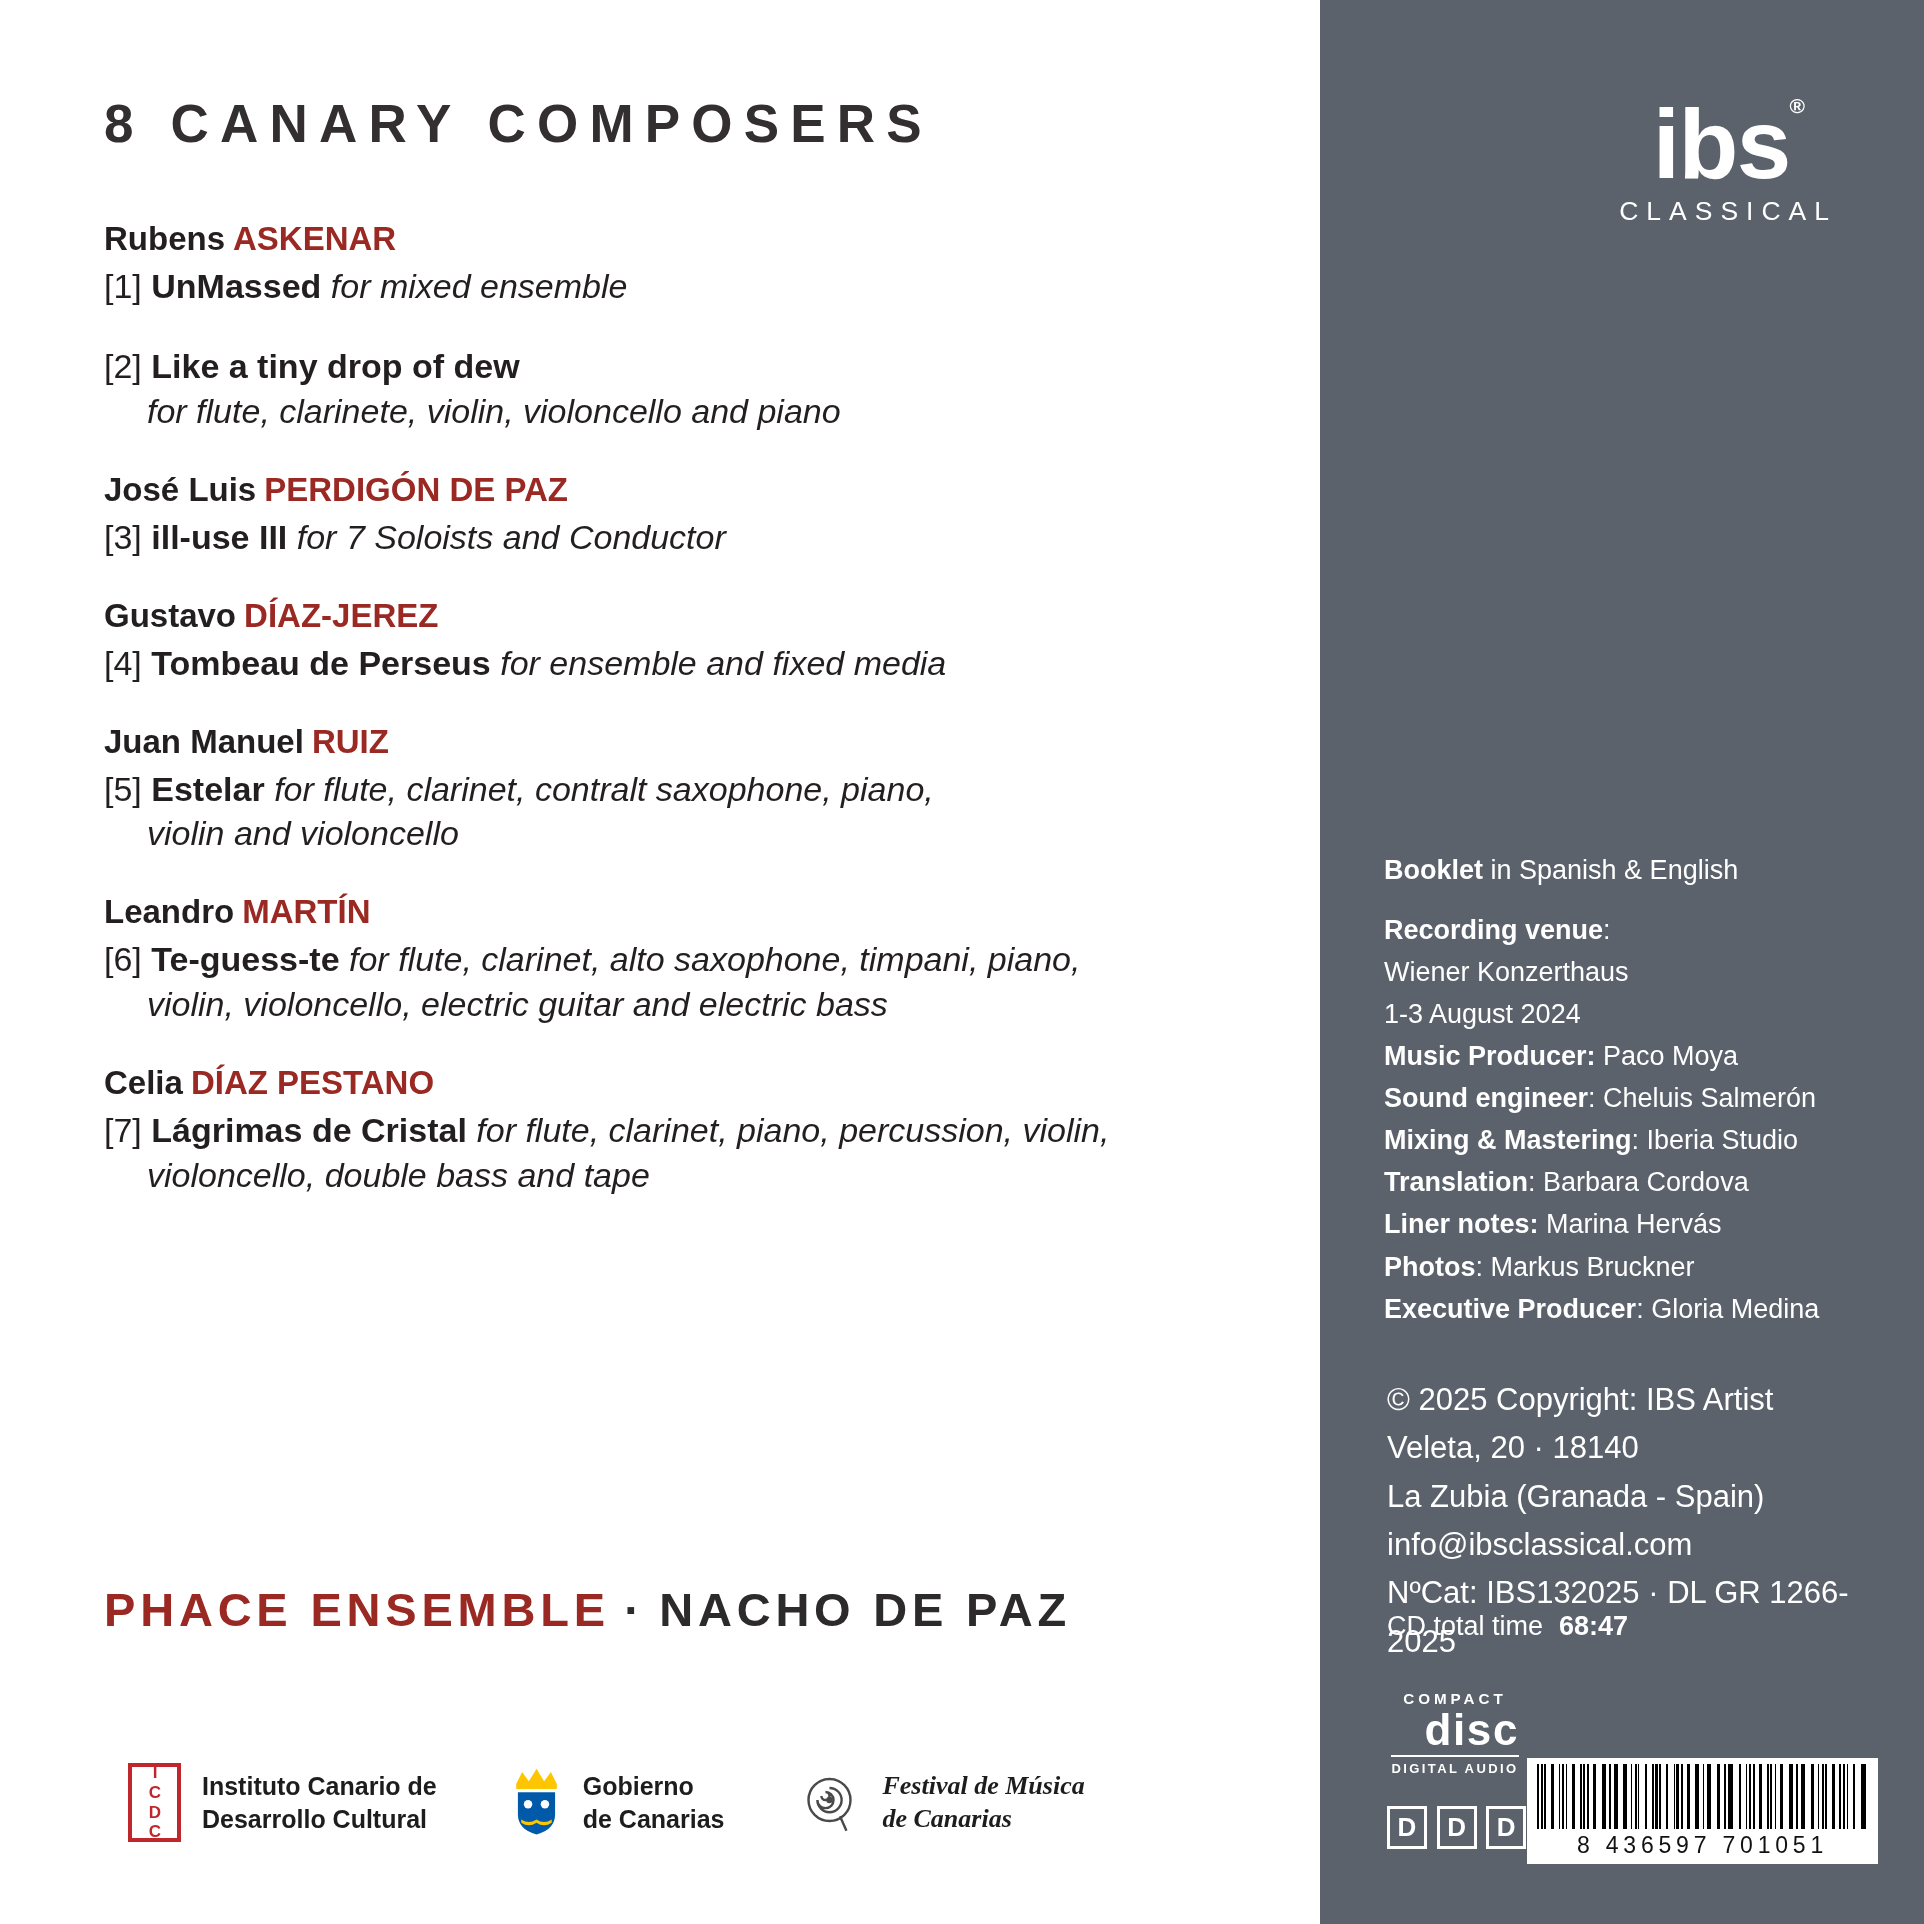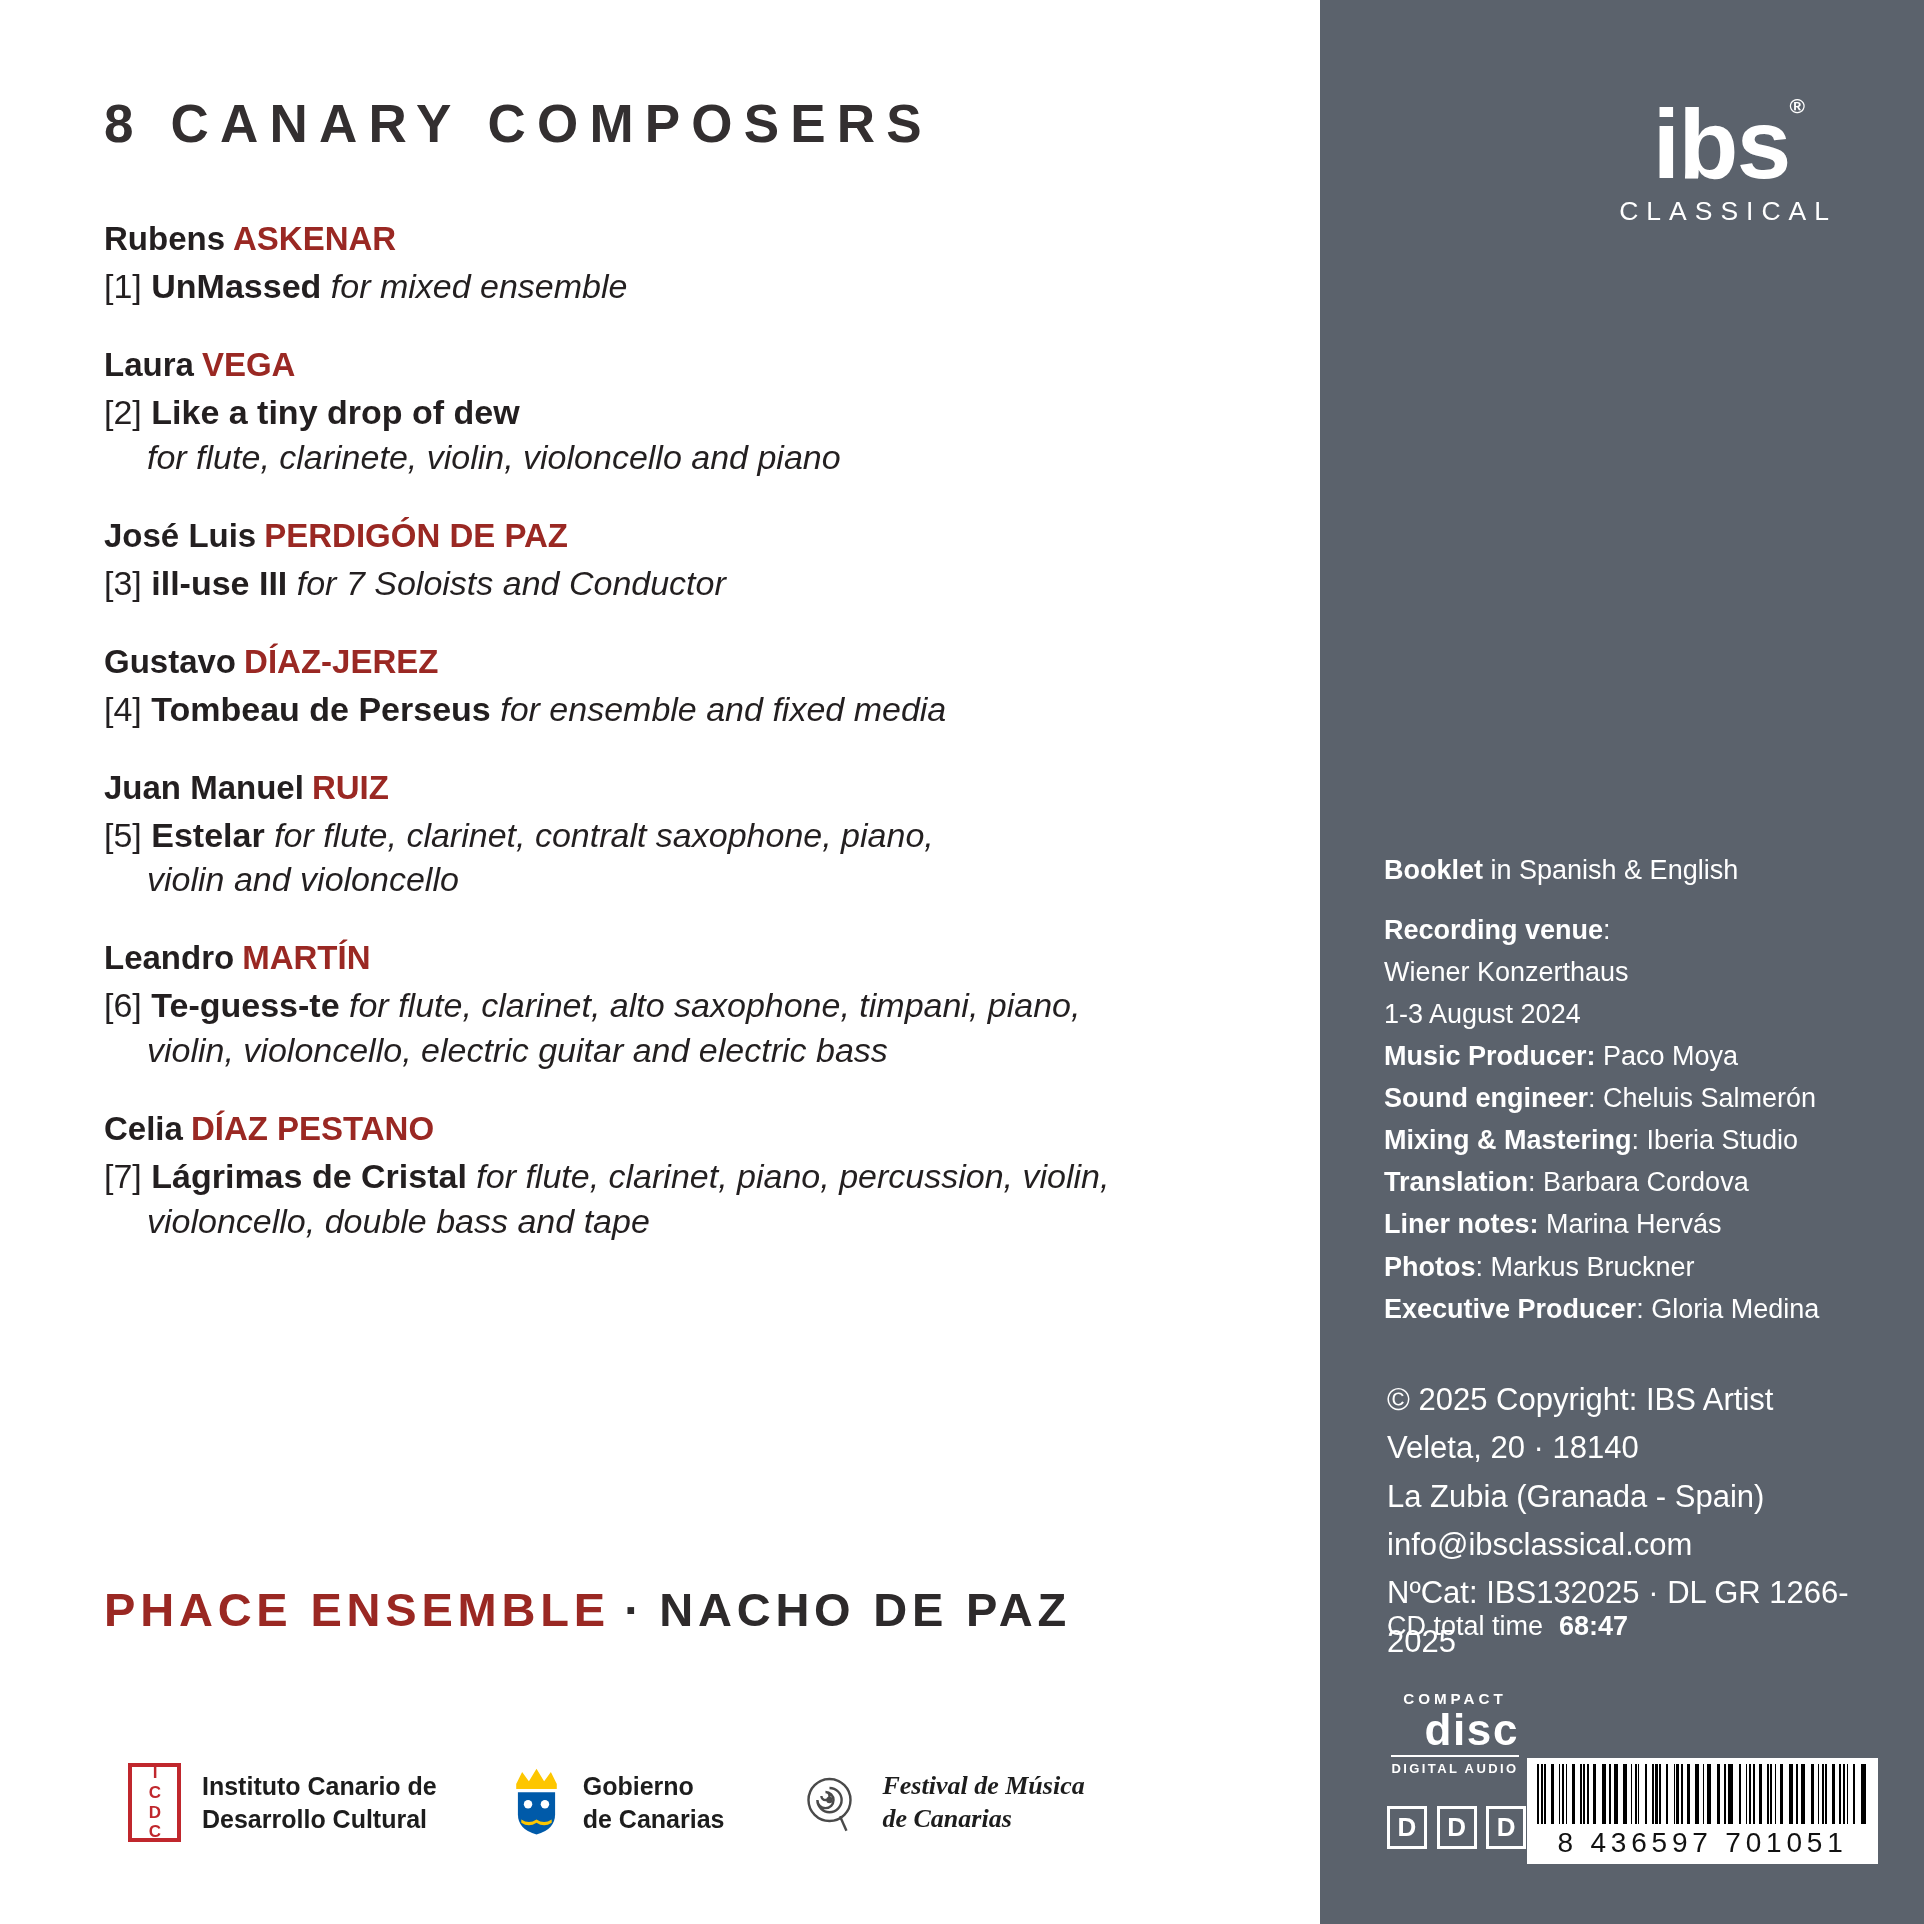--- a/index.html
+++ b/index.html
@@ -60,40 +60,39 @@
   .ddd-box{width:40px;height:43px;border:3.2px solid #fff;box-sizing:border-box;
     display:flex;align-items:center;justify-content:center;font-size:26px;font-weight:700;}
   
   .barcode{position:absolute;top:1758px;left:207px;width:351px;height:106px;background:#fff;
     box-sizing:border-box;padding:6.4px 9.6px 4.8px 9.6px;display:flex;flex-direction:column;}
   .bars{flex:1;
     background-image:
       repeating-linear-gradient(90deg,#000 0 1.6px,transparent 1.6px 7.2px),
       repeating-linear-gradient(90deg,transparent 0 4px,#000 4px 6.4px,transparent 6.4px 10.4px);
     background-color:#fff;}
-  .barcode-number{color:#111;font-size:28px;letter-spacing:4.8px;text-align:center;
+  .barcode-number{color:#111;font-size:23px;letter-spacing:4.8px;text-align:center;
     padding-top:3.2px;font-family:"Liberation Sans",sans-serif;}
 </style>
 </head>
 <body>
 
 <div class="left">
 
   <h1 class="page-title">8 CANARY COMPOSERS</h1>
 
   <div class="tracklist">
 
     <div class="track">
       <div class="composer"><span class="cf">Rubens</span><span class="cl">ASKENAR</span></div>
       <div class="trackline"><span class="num">[1]</span> <span class="tt">UnMassed</span> <span class="td">for mixed ensemble</span></div>
 
     </div>
 
     <div class="track">
-      <div class="composer"><span class="cf">Laura</span><span class="cl">VEGA</span></div>
       <div class="trackline"><span class="num">[2]</span> <span class="tt">Like a tiny drop of dew</span> <span class="td"></span></div>
       <div class="trackline2">for flute, clarinete, violin, violoncello and piano</div>
     </div>
 
     <div class="track">
       <div class="composer"><span class="cf">José Luis</span><span class="cl">PERDIGÓN DE PAZ</span></div>
       <div class="trackline"><span class="num">[3]</span> <span class="tt">ill-use III</span> <span class="td">for 7 Soloists and Conductor</span></div>
 
     </div>
 

